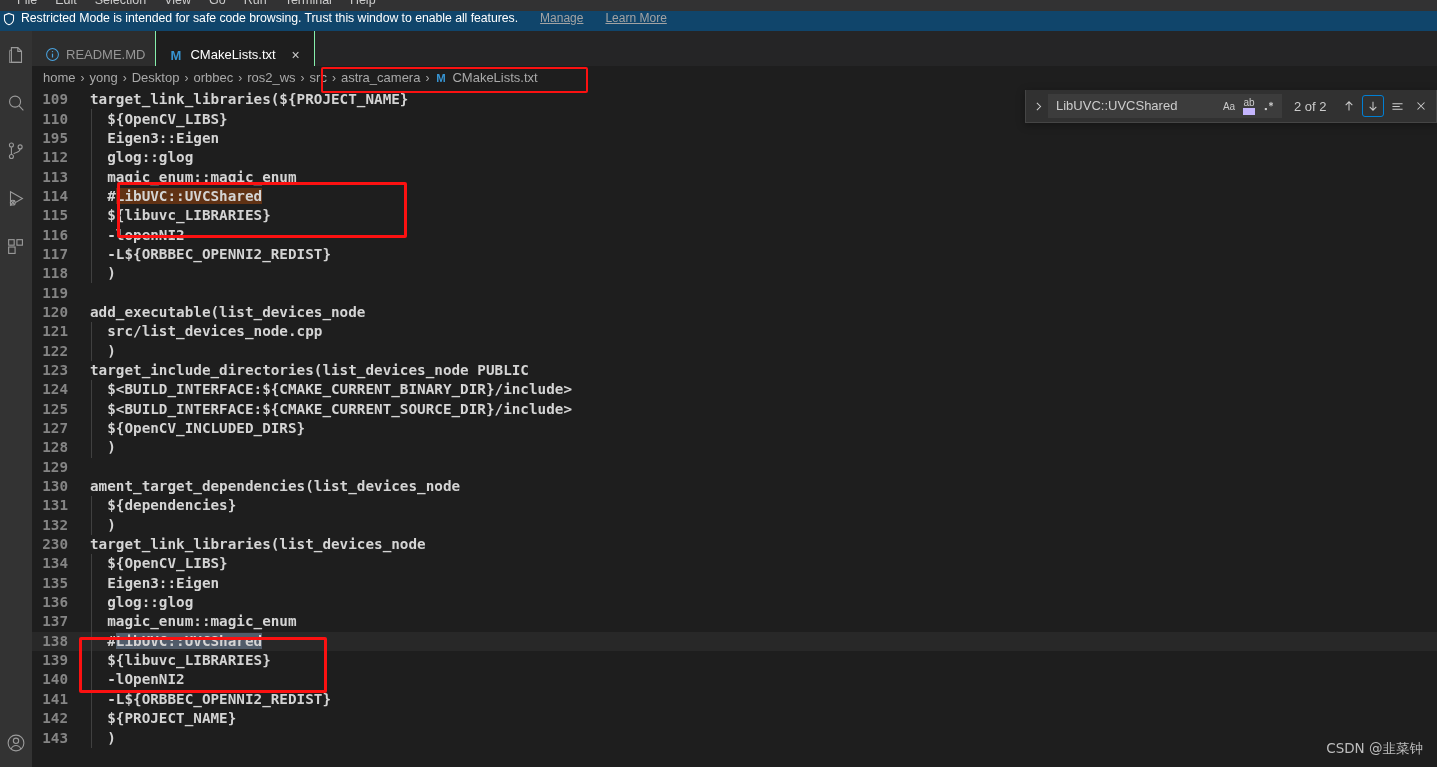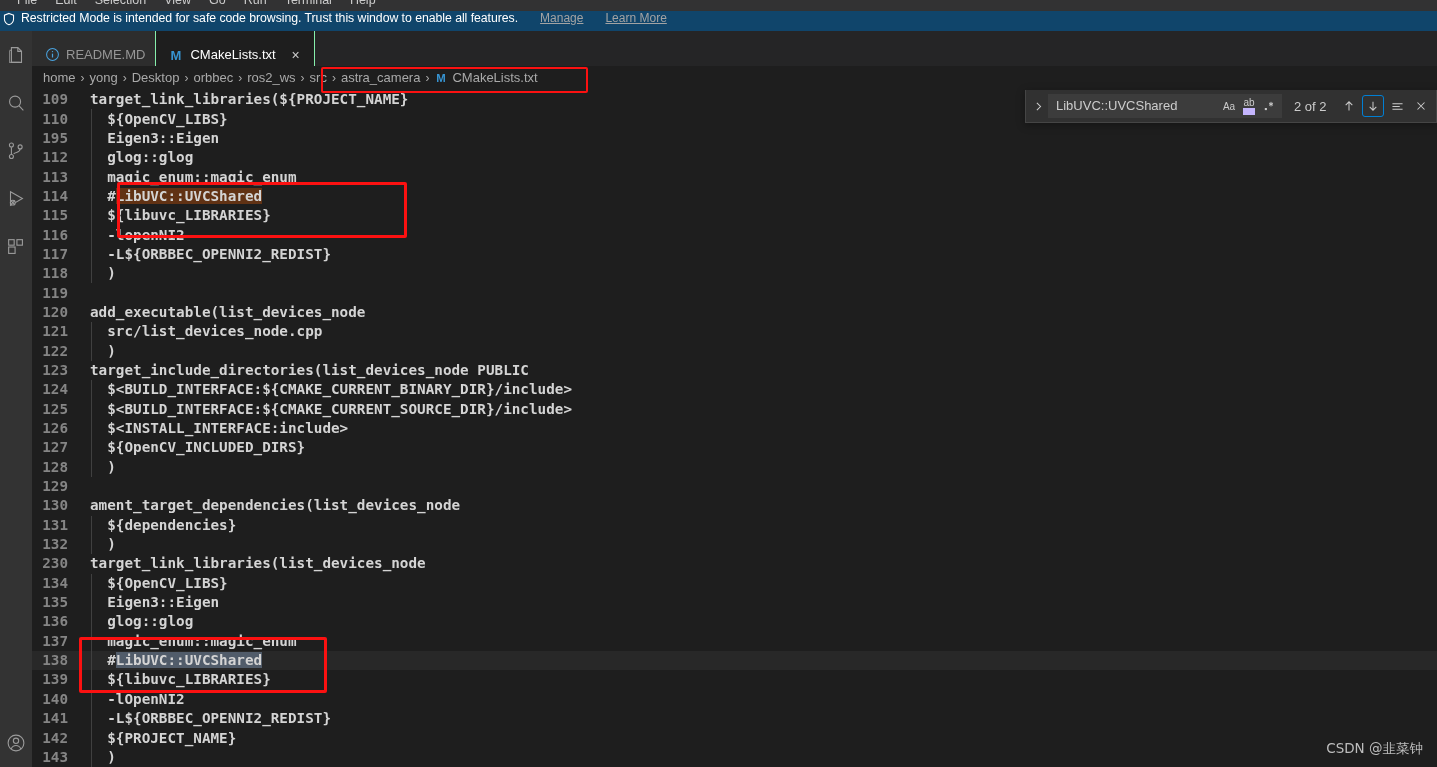--- a/index.html
+++ b/index.html
@@ -476,21 +476,20 @@
       <div class="code-row"><span class="ln">116</span><span class="guide"></span><span class="code">  -lopenNI2</span></div>
       <div class="code-row"><span class="ln">117</span><span class="guide"></span><span class="code">  -L${ORBBEC_OPENNI2_REDIST}</span></div>
       <div class="code-row"><span class="ln">118</span><span class="guide"></span><span class="code">  )</span></div>
       <div class="code-row"><span class="ln">119</span><span class="code"></span></div>
       <div class="code-row"><span class="ln">120</span><span class="code">add_executable(list_devices_node</span></div>
       <div class="code-row"><span class="ln">121</span><span class="guide"></span><span class="code">  src/list_devices_node.cpp</span></div>
       <div class="code-row"><span class="ln">122</span><span class="guide"></span><span class="code">  )</span></div>
       <div class="code-row"><span class="ln">123</span><span class="code">target_include_directories(list_devices_node PUBLIC</span></div>
       <div class="code-row"><span class="ln">124</span><span class="guide"></span><span class="code">  $&lt;BUILD_INTERFACE:${CMAKE_CURRENT_BINARY_DIR}/include&gt;</span></div>
       <div class="code-row"><span class="ln">125</span><span class="guide"></span><span class="code">  $&lt;BUILD_INTERFACE:${CMAKE_CURRENT_SOURCE_DIR}/include&gt;</span></div>
-      <div class="code-row"><span class="ln">126</span><span class="guide"></span><span class="code">  $&lt;INSTALL_INTERFACE:include&gt;</span></div>
       <div class="code-row"><span class="ln">127</span><span class="guide"></span><span class="code">  ${OpenCV_INCLUDED_DIRS}</span></div>
       <div class="code-row"><span class="ln">128</span><span class="guide"></span><span class="code">  )</span></div>
       <div class="code-row"><span class="ln">129</span><span class="code"></span></div>
       <div class="code-row"><span class="ln">130</span><span class="code">ament_target_dependencies(list_devices_node</span></div>
       <div class="code-row"><span class="ln">131</span><span class="guide"></span><span class="code">  ${dependencies}</span></div>
       <div class="code-row"><span class="ln">132</span><span class="guide"></span><span class="code">  )</span></div>
       <div class="code-row"><span class="ln">230</span><span class="code">target_link_libraries(list_devices_node</span></div>
       <div class="code-row"><span class="ln">134</span><span class="guide"></span><span class="code">  ${OpenCV_LIBS}</span></div>
       <div class="code-row"><span class="ln">135</span><span class="guide"></span><span class="code">  Eigen3::Eigen</span></div>
       <div class="code-row"><span class="ln">136</span><span class="guide"></span><span class="code">  glog::glog</span></div>

